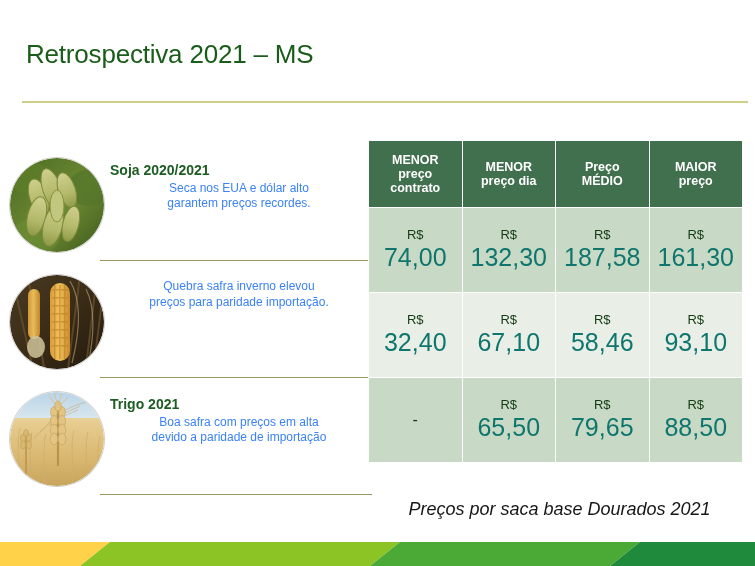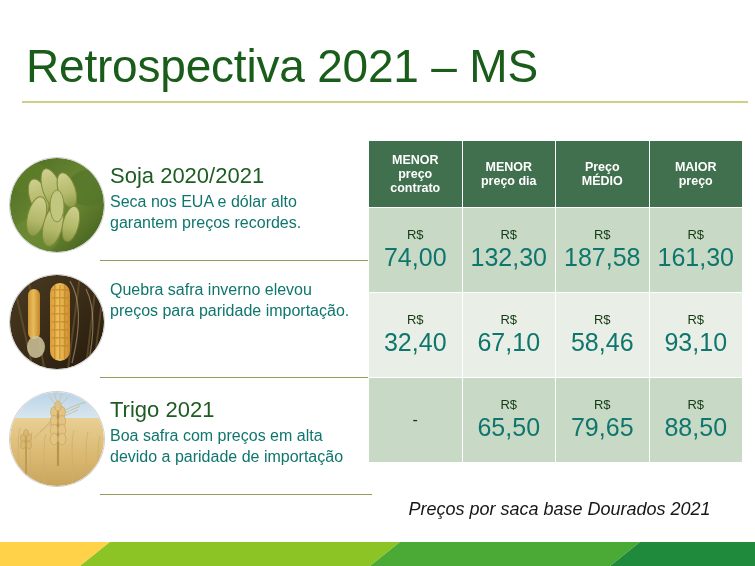--- a/index.html
+++ b/index.html
@@ -15,21 +15,21 @@
     overflow: hidden;
     font-family: "Liberation Sans", sans-serif;
     color: #1d1d1d;
   }
 
   
   .slide-title {
     position: absolute;
     left: 26px;
     top: 39px;
-    font-size: 46px;
+    font-size: 26px;
     font-weight: 400;
     color: #1a5c1a;
     letter-spacing: -0.2px;
     white-space: nowrap;
   }
   .title-rule {
     position: absolute;
     left: 22px;
     top: 101px;
     width: 726px;
@@ -60,30 +60,31 @@
   }
   .commodity .photo svg { display: block; }
 
   .commodity .texts {
     position: absolute;
     left: 110px;
     top: 12px;
     right: 4px;
   }
   .commodity .c-title {
-    font-size: 22px;
-    font-weight: normal;
+    font-size: 14px;
+    font-weight: bold;
     color: #1d5c22;
     line-height: 1.25;
     margin-bottom: 1px;
   }
   .commodity .c-desc {
-    font-size: 16px;
+    font-size: 12px;
     line-height: 1.33;
-    color: #0f766e;
+    color: #3b82f6;
+    text-align: center;
   }
   .commodity .c-rule {
     position: absolute;
     left: 100px;
     bottom: 6px;
     width: 272px;
     height: 1px;
     background: #9a9a5f;
   }
   .commodity.indent-2 .c-desc,

